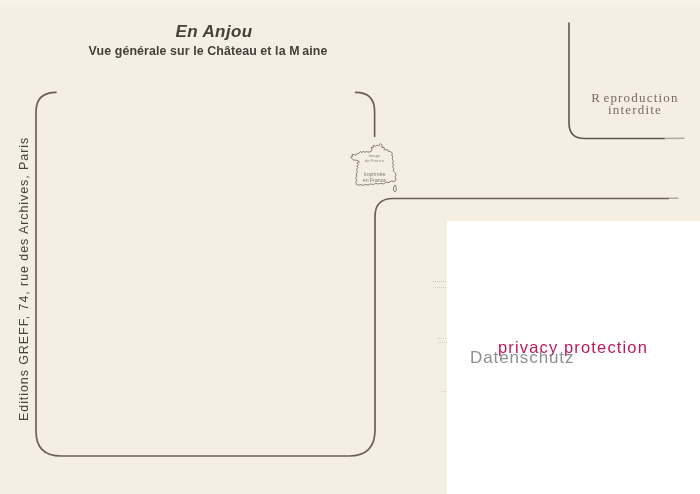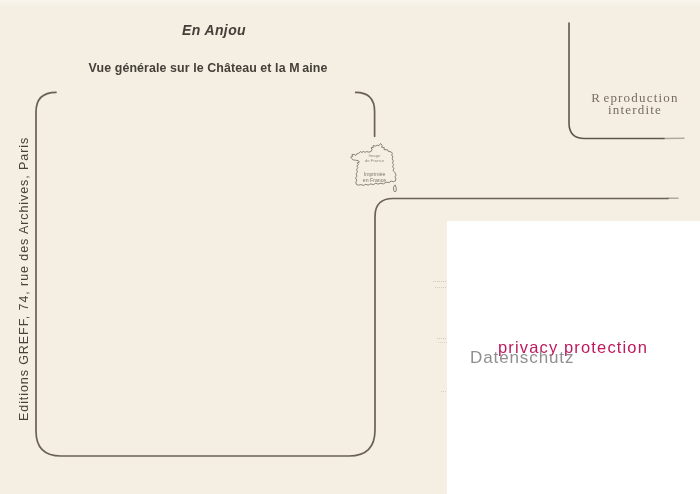--- a/index.html
+++ b/index.html
@@ -5,24 +5,24 @@
   html,body{margin:0;padding:0;}
   #card{position:relative;width:700px;height:494px;background:#f4efe2;overflow:hidden;font-family:"Liberation Sans",sans-serif;}
   .abs{position:absolute;}
 </style>
 </head>
 <body>
 <div id="card">
 
   <div class="abs" style="left:0;top:0;width:700px;height:8px;background:linear-gradient(#f9f4ec,#f4efe2);"></div>
 
-  <div class="abs" style="left:0;top:21.5px;width:428px;text-align:center;font-style:italic;font-weight:700;font-size:14px;color:#45403a;letter-spacing:0.4px;">En Anjou</div>
+  <div class="abs" style="left:0;top:21.5px;width:428px;text-align:center;font-style:italic;font-weight:700;font-size:17px;color:#45403a;letter-spacing:0.4px;">En Anjou</div>
 
 
-  <div class="abs" style="left:0;top:61px;width:416px;text-align:center;font-weight:700;font-size:12.4px;color:#45403a;letter-spacing:0.1px;">Vue générale sur le Château et la M aine</div>
+  <div class="abs" style="left:0;top:44px;width:416px;text-align:center;font-weight:700;font-size:12.4px;color:#45403a;letter-spacing:0.1px;">Vue générale sur le Château et la M aine</div>
 
   <div class="abs" style="left:17px;top:421px;transform-origin:0 0;transform:rotate(-90deg);white-space:nowrap;font-size:12.5px;color:#48433c;letter-spacing:0.92px;">Editions GREFF, 74, rue des Archives, Paris</div>
 
   <svg class="abs" style="left:0;top:0;" width="700" height="494" viewBox="0 0 700 494" fill="none">
 
     <path d="M668,198.5 L393,198.5 Q375,198.5 375,216.5 L375,430 Q375,456 349,456 L61,456 Q36,456 36,431 L36,112 Q36,92.3 56,92.3" stroke="#6a6156" stroke-width="1.7" stroke-linecap="round"></path>
     <path d="M668,198.3 L678,198.2" stroke="#6a6156" stroke-width="1.5" stroke-opacity="0.5" stroke-linecap="round"></path>
 
     <path d="M355.7,92.4 Q374.6,92.4 374.6,111.5 L374.6,136.3" stroke="#6a6156" stroke-width="1.7" stroke-linecap="round"></path>
 

